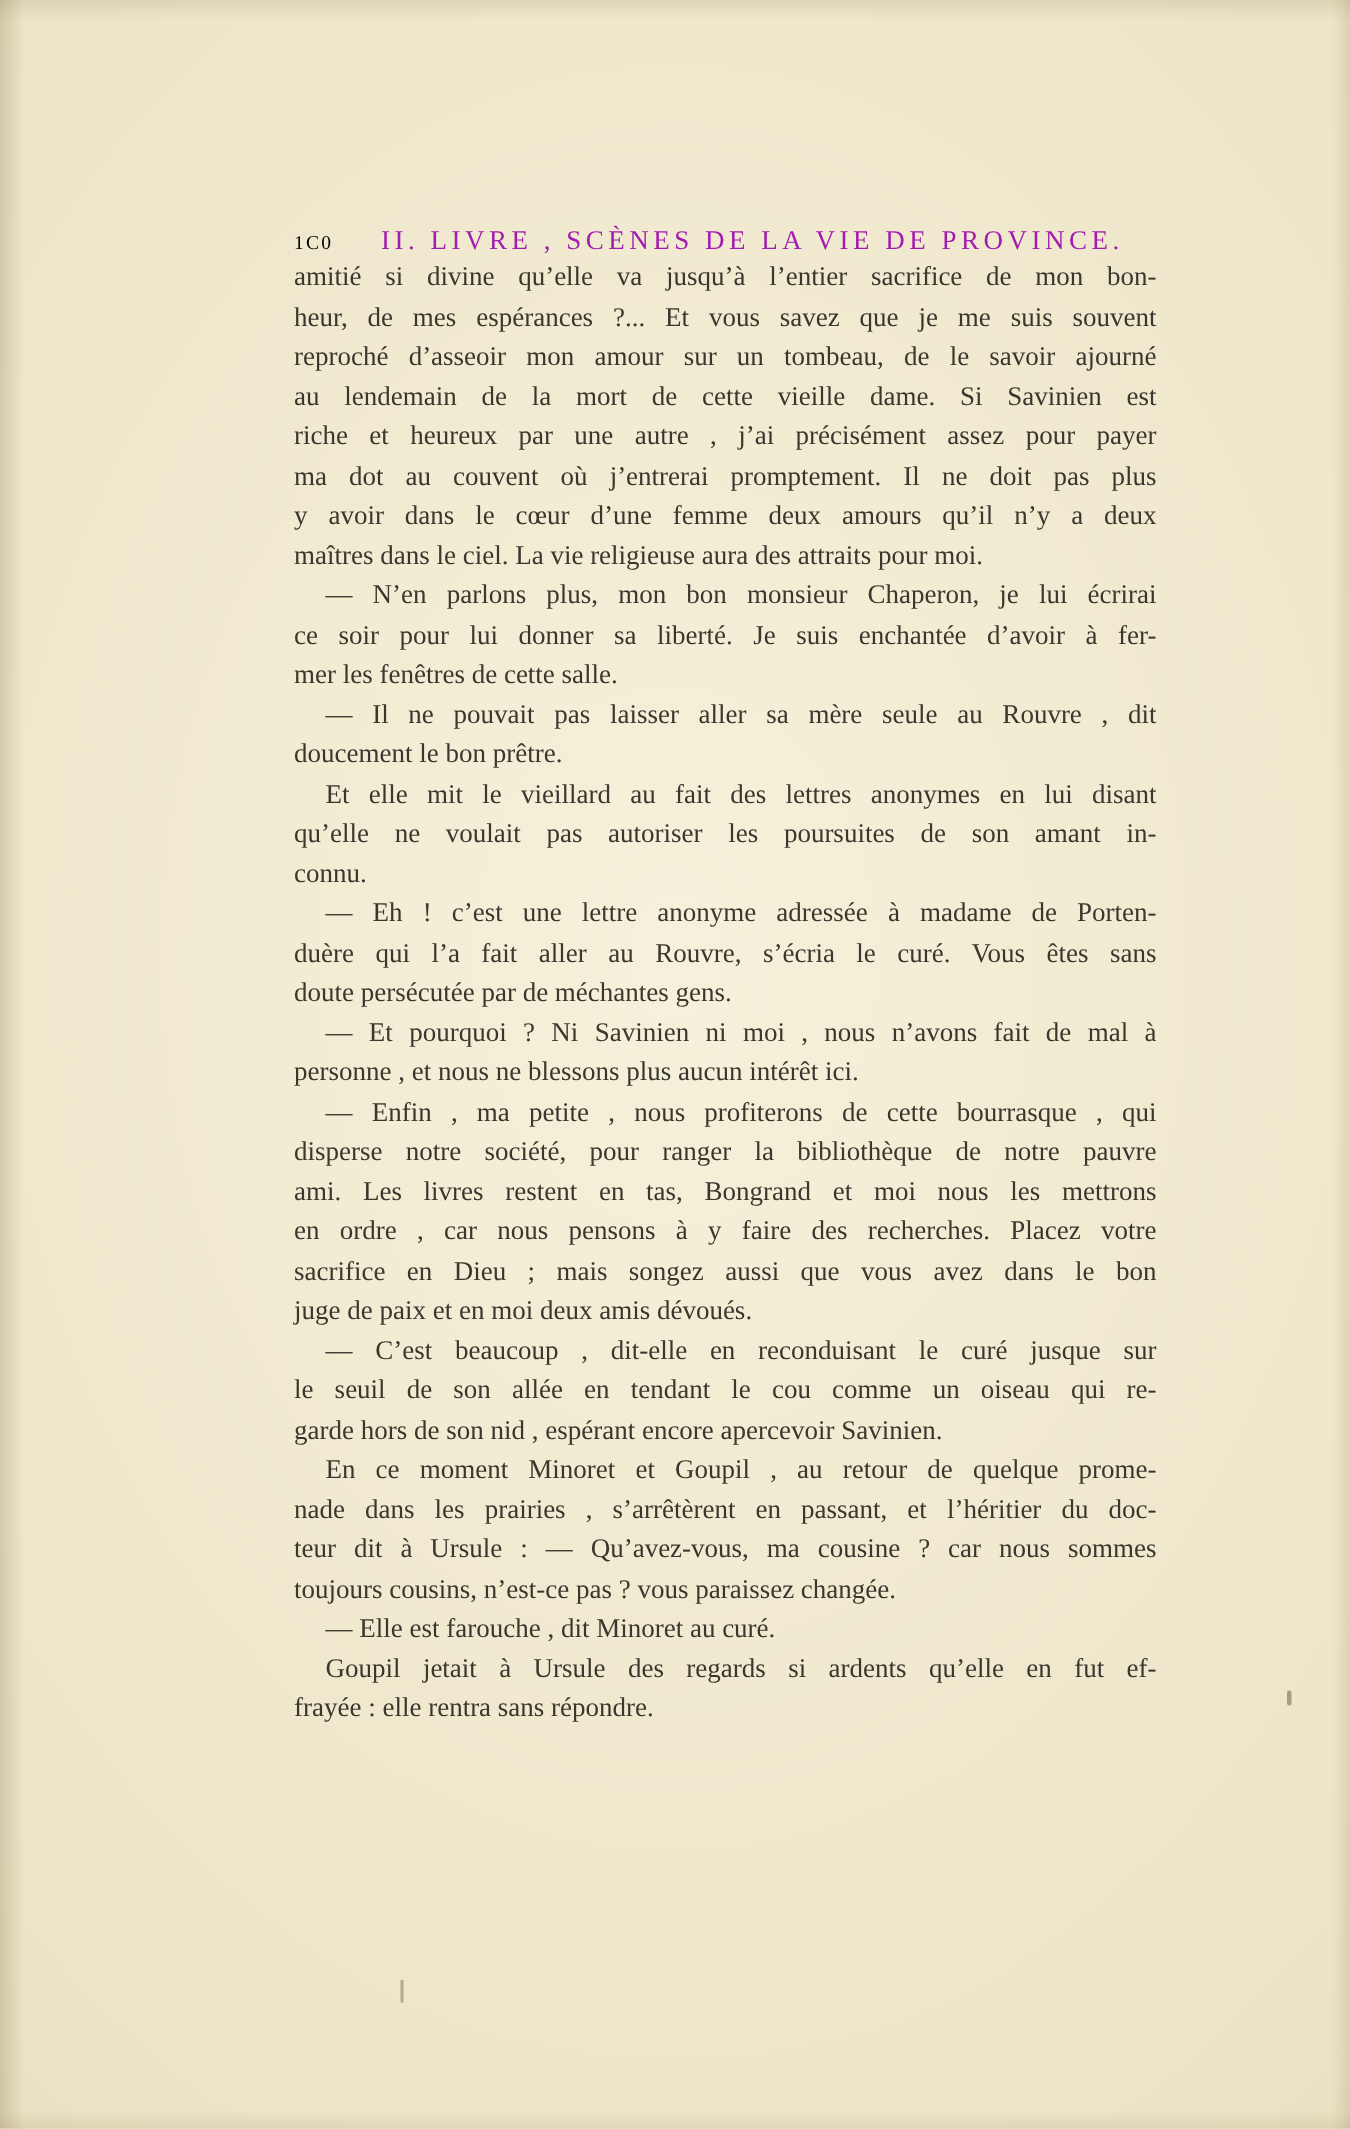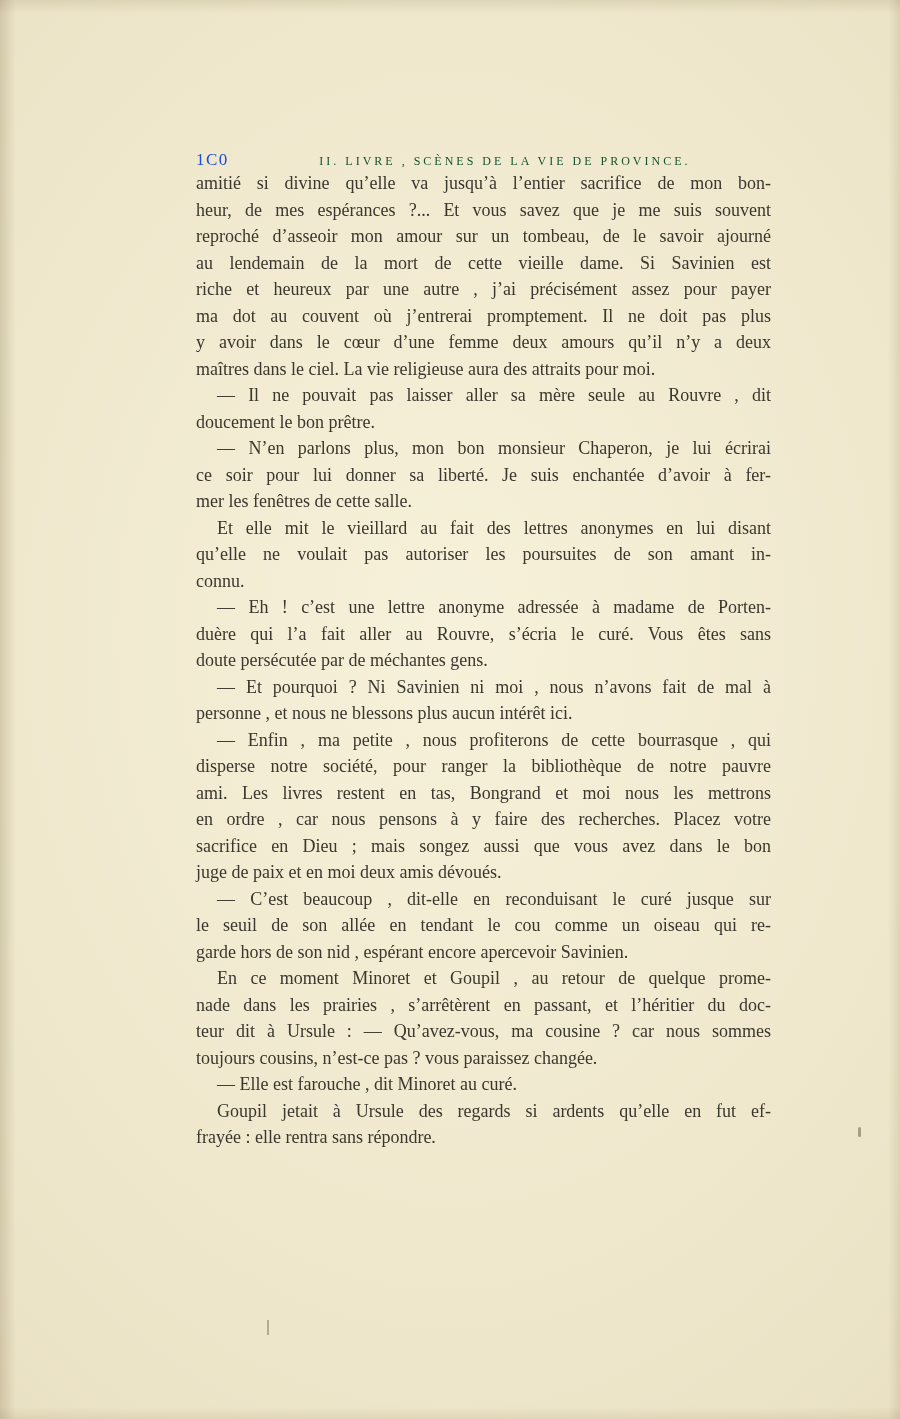--- a/index.html
+++ b/index.html
@@ -22,32 +22,32 @@
     position: absolute;
     left: 196px;
     top: 150px;
     width: 575px;
   }
   .header {
     display: flex;
     align-items: baseline;
   }
   .page-number {
-    font-size: 17px;
+    font-size: 13px;
     letter-spacing: 1.5px;
-    color: #1d4ed8;
+    color: #000000;
     flex: 0 0 auto;
   }
   .running-title {
     flex: 1 1 auto;
     text-align: center;
-    font-size: 12px;
+    font-size: 18px;
     letter-spacing: 3px;
     padding-left: 10px;
-    color: #14532d;
+    color: #a21caf;
     white-space: nowrap;
   }
   .text-block {
     font-size: 18px;
     line-height: 26.5px;
   }
   .paragraph { margin: 0; }
   .line {
     text-align: justify;
     text-align-last: justify;
@@ -84,27 +84,27 @@
         <div class="line">amitié si divine qu’elle va jusqu’à l’entier sacrifice de mon bon-</div>
         <div class="line">heur, de mes espérances ?... Et vous savez que je me suis souvent</div>
         <div class="line">reproché d’asseoir mon amour sur un tombeau, de le savoir ajourné</div>
         <div class="line">au lendemain de la mort de cette vieille dame. Si Savinien est</div>
         <div class="line">riche et heureux par une autre , j’ai précisément assez pour payer</div>
         <div class="line">ma dot au couvent où j’entrerai promptement. Il ne doit pas plus</div>
         <div class="line">y avoir dans le cœur d’une femme deux amours qu’il n’y a deux</div>
         <div class="line last">maîtres dans le ciel. La vie religieuse aura des attraits pour moi.</div>
       </div>
       <div class="paragraph indent">
-        <div class="line">— Il ne pouvait pas laisser aller sa mère seule au Rouvre , dit</div>
-        <div class="line last">doucement le bon prêtre.</div>
-      </div>
-      <div class="paragraph indent">
         <div class="line">— N’en parlons plus, mon bon monsieur Chaperon, je lui écrirai</div>
         <div class="line">ce soir pour lui donner sa liberté. Je suis enchantée d’avoir à fer-</div>
         <div class="line last">mer les fenêtres de cette salle.</div>
+      </div>
+      <div class="paragraph indent">
+        <div class="line">— Il ne pouvait pas laisser aller sa mère seule au Rouvre , dit</div>
+        <div class="line last">doucement le bon prêtre.</div>
       </div>
       <div class="paragraph indent">
         <div class="line">Et elle mit le vieillard au fait des lettres anonymes en lui disant</div>
         <div class="line">qu’elle ne voulait pas autoriser les poursuites de son amant in-</div>
         <div class="line last">connu.</div>
       </div>
       <div class="paragraph indent">
         <div class="line">— Eh ! c’est une lettre anonyme adressée à madame de Porten-</div>
         <div class="line">duère qui l’a fait aller au Rouvre, s’écria le curé. Vous êtes sans</div>
         <div class="line last">doute persécutée par de méchantes gens.</div>

